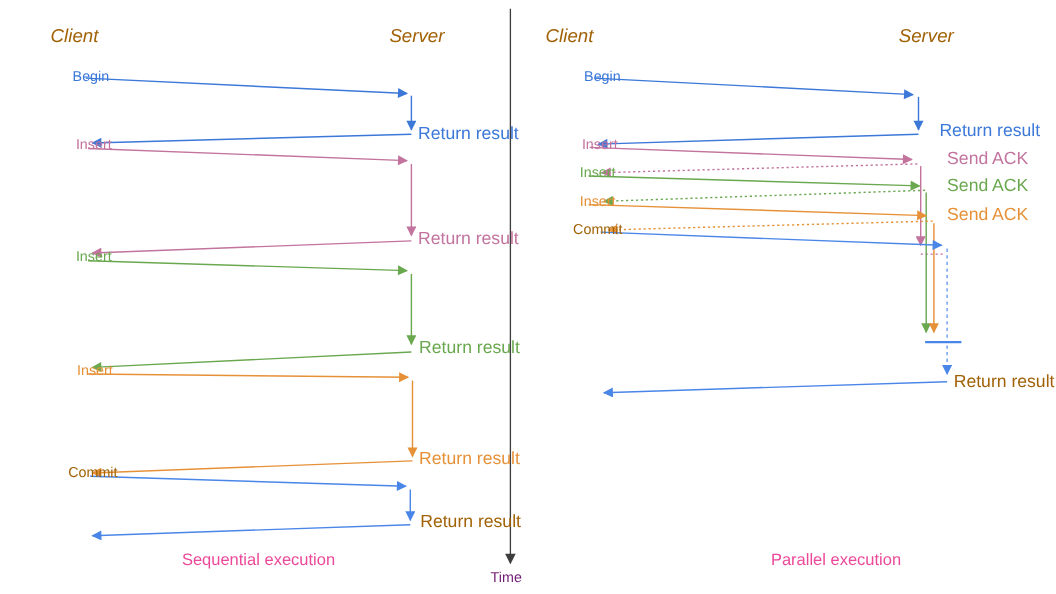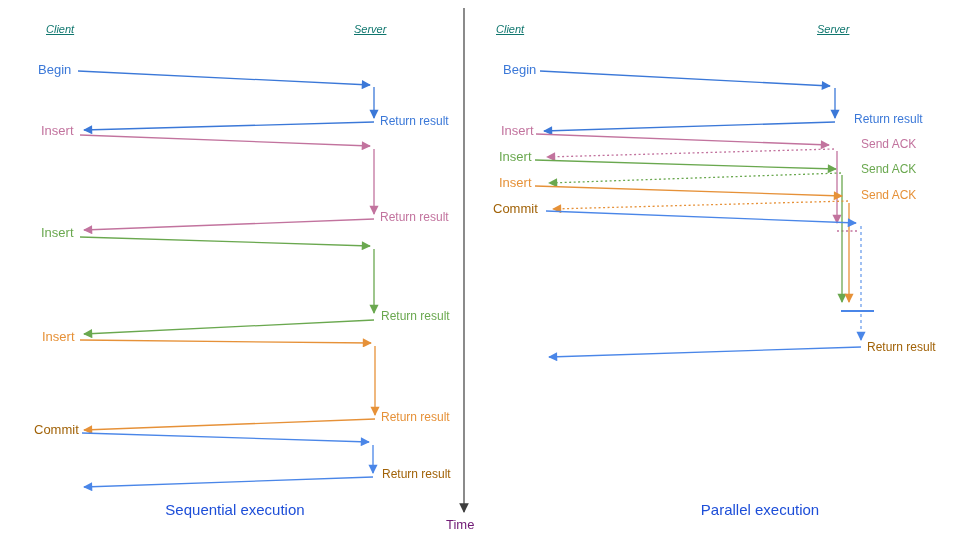--- a/index.html
+++ b/index.html
@@ -1,24 +1,24 @@
 <!DOCTYPE html>
 <html><head>
 <meta charset="utf-8">
 <style>
   html,body{margin:0;padding:0;background:#ffffff;}
   #canvas{
     position:relative;width:960px;height:540px;background:#ffffff;overflow:hidden;
     font-family:"Liberation Sans", sans-serif;
   }
   #wires{position:absolute;left:0;top:0;width:960px;height:540px;}
-  .lbl{position:absolute;white-space:nowrap;font-size:13px;line-height:14px;}
-  .hdr{position:absolute;white-space:nowrap;font-size:11px;font-style:italic;color:#0f766e;text-decoration:underline;}
-  .ret{position:absolute;white-space:nowrap;font-size:12px;line-height:13px;}
-  .title{position:absolute;width:300px;text-align:center;font-size:15px;color:#1d4ed8;}
+  .lbl{position:absolute;white-space:nowrap;font-size:13px;line-height:14px;margin-left:28px;}
+  .hdr{position:absolute;white-space:nowrap;font-size:17px;font-style:italic;color:#a16207;}
+  .ret{position:absolute;white-space:nowrap;font-size:16px;line-height:13px;}
+  .title{position:absolute;width:300px;text-align:center;font-size:15px;color:#ec4899;}
   .time{position:absolute;font-size:13px;color:#701a75;font-weight:500;}
   .c-blue{color:#3b78d8;}
   .c-blue2{color:#a16207;}
   .c-pink{color:#c2739e;}
   .c-green{color:#6aa84f;}
   .c-orange{color:#e69138;}
 </style>
 </head>
 <body>
 

